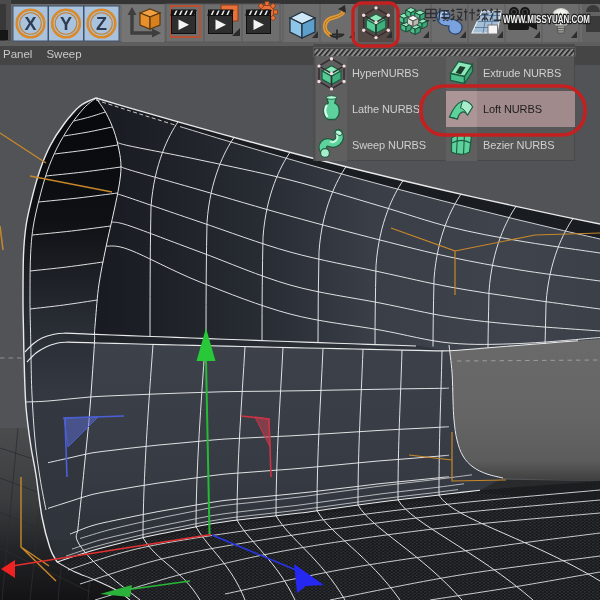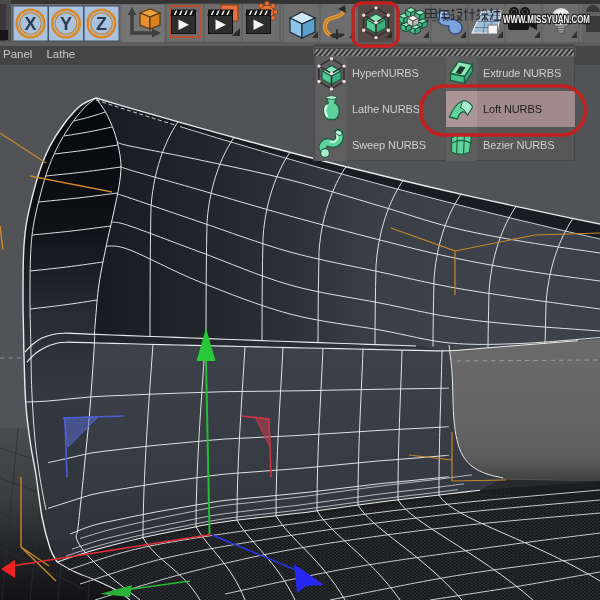--- a/index.html
+++ b/index.html
@@ -135,21 +135,21 @@
 <polygon points="255,417 269,419 270,447" fill="#c04050" fill-opacity="0.55" stroke="#cc3344" stroke-width="1"></polygon>
 <line x1="211" y1="534.5" x2="12" y2="566" stroke="#e03030" stroke-width="1.5"></line>
 <polygon points="1,569 15,560 15,578" fill="#ee2222"></polygon>
 <line x1="212" y1="535" x2="296" y2="570" stroke="#2636e8" stroke-width="1.5"></line>
 <polygon points="294,564 324,585 306,586 297,593" fill="#2428f0"></polygon>
 <line x1="206" y1="360" x2="209.5" y2="534" stroke="#26bb36" stroke-width="2"></line>
 <polygon points="206,328 196.5,361 215.5,361" fill="#28c838"></polygon>
 <line x1="190" y1="581" x2="118" y2="591" stroke="#28b838" stroke-width="1.3"></line>
 <polygon points="100,594 132,585 130,597" fill="#2ab23a"></polygon>
 </svg>
-<div id="filterbar"><span style="margin-left:3px">Panel</span><span style="margin-left:14px">Lathe</span></div>
+<div id="filterbar"><span style="margin-left:3px">Panel</span><span style="margin-left:14px">Sweep</span></div>
 <svg width="600" height="600" style="position:absolute;left:0;top:0" xmlns="http://www.w3.org/2000/svg">
 <rect x="0" y="0" width="600" height="46" fill="#6b6b6b"></rect>
 <rect x="0" y="0" width="600" height="4" fill="#343434"></rect>
 <rect x="0" y="0" width="11" height="46" fill="#4b4b4b"></rect>
 <rect x="0" y="4" width="6" height="42" fill="#383838"></rect>
 <rect x="0" y="30" width="8" height="10" fill="#161616"></rect>
 <rect x="0" y="41" width="600" height="5" fill="#5e5e5e"></rect>
 <rect x="13.0" y="6" width="35" height="35" fill="#a9c2de" stroke="#41536b" stroke-width="1"></rect>
 <circle cx="30.5" cy="23.5" r="13.8" fill="none" stroke="#d98a2b" stroke-width="2.6"></circle>
 <circle cx="30.5" cy="23.5" r="10.8" fill="none" stroke="#c87f26" stroke-width="1.1"></circle>

